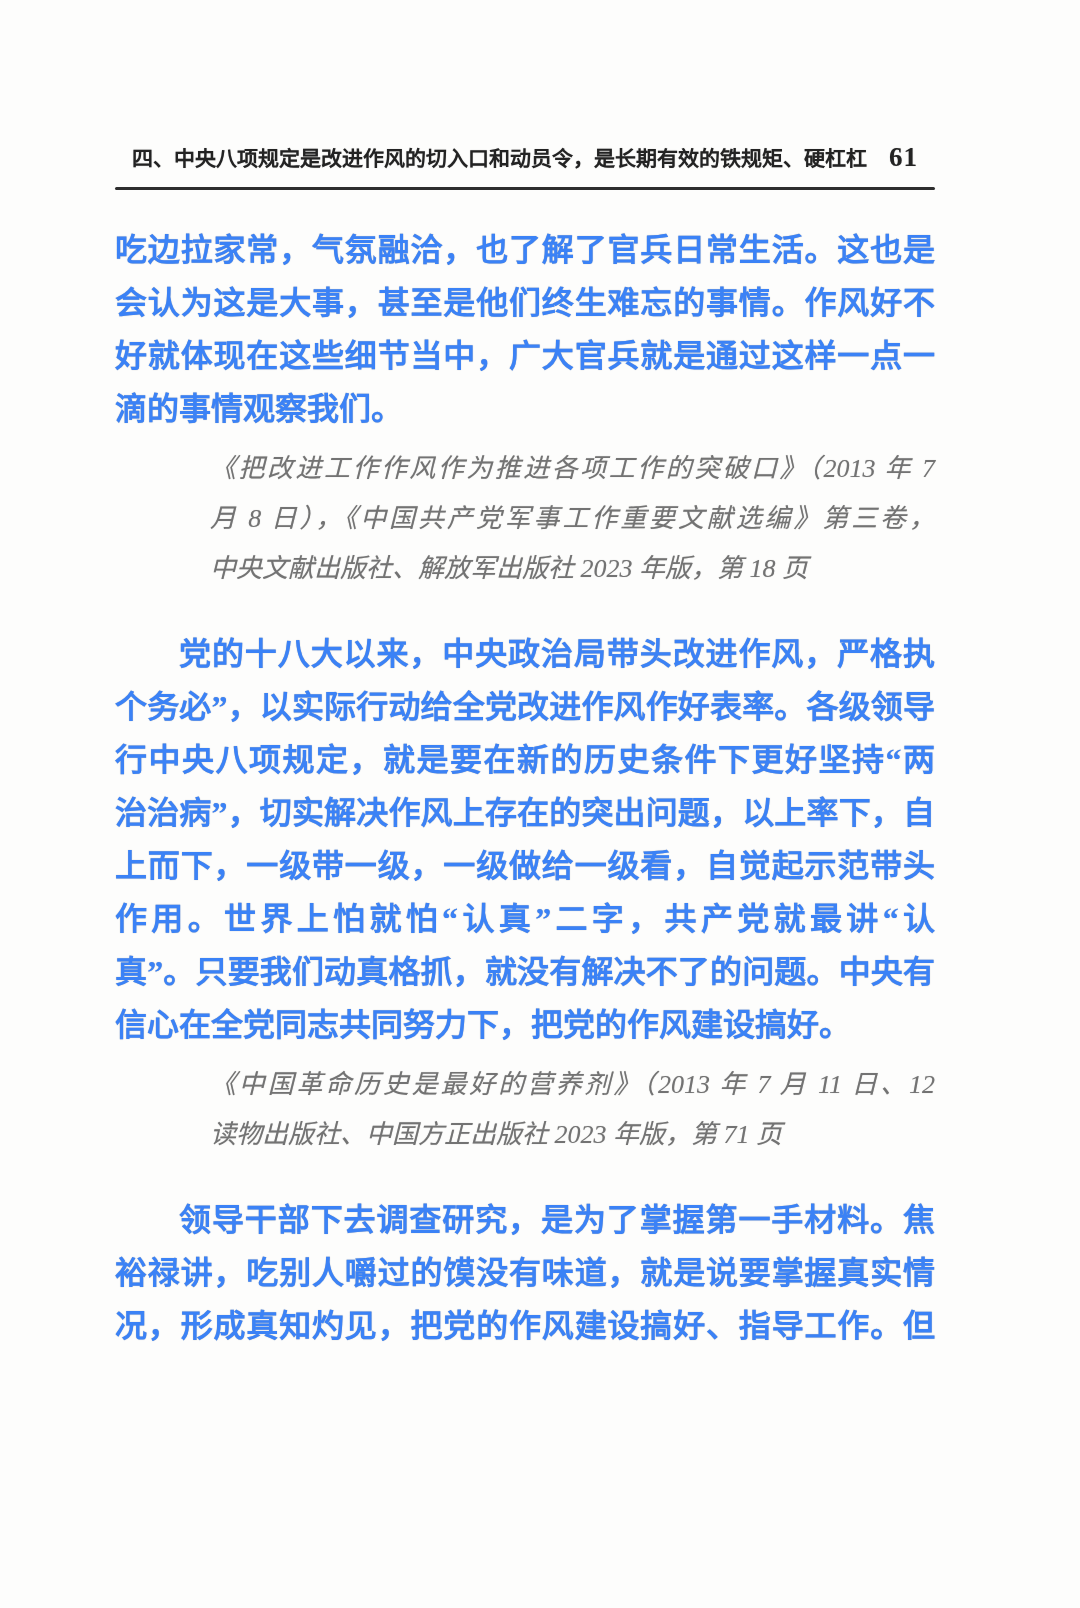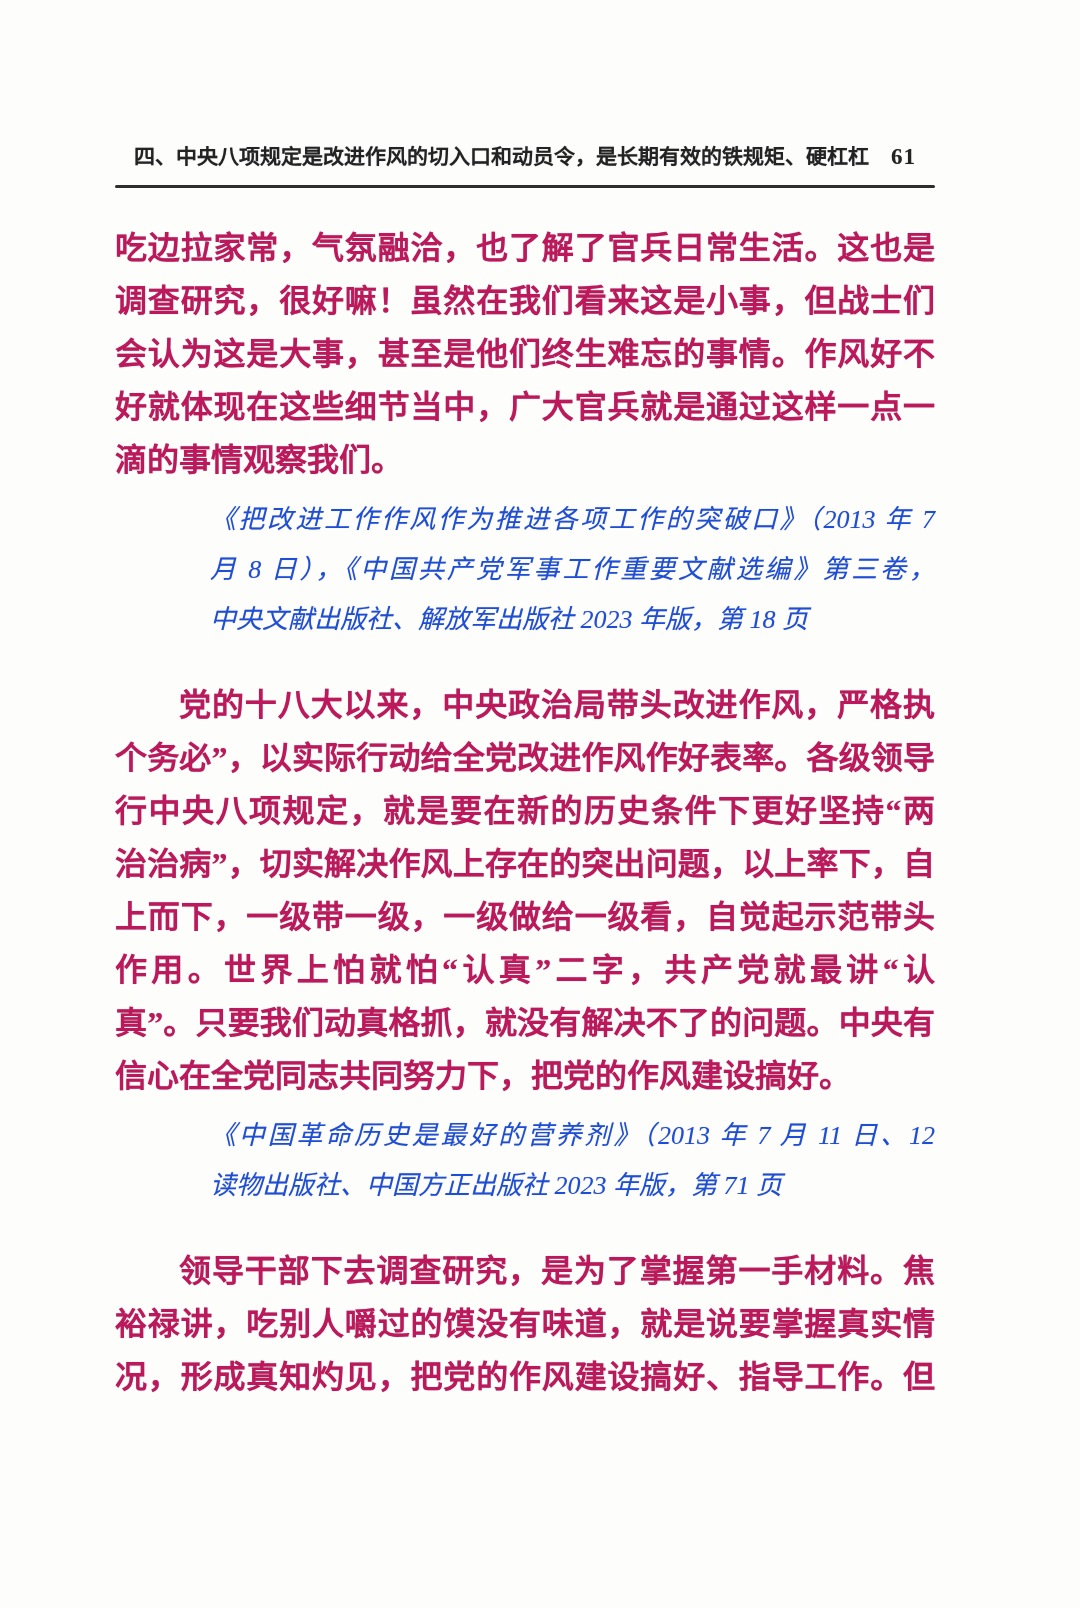--- a/index.html
+++ b/index.html
@@ -25,52 +25,52 @@
     align-items: baseline;
     gap: 22px;
     font-size: 21px;
     line-height: 28px;
     font-weight: 600;
     color: #232323;
     white-space: nowrap;
     text-shadow: 0 0 1px rgba(20,20,20,.30);
   }
   .head-num {
-    font-size: 23px;
+    font-size: 27px;
     letter-spacing: 1px;
   }
   .header-rule {
     margin-top: 14px;
     height: 3px;
     background: #2e2e2e;
     border-radius: 2px;
   }
   
   .page-body { margin-top: 34px; }
   .para {
     font-size: 32px;
     line-height: 53px;
     font-weight: 600;
-    color: #be185d;
+    color: #3b82f6;
     text-shadow: 0 0 1px rgba(20,20,20,.35);
   }
   .para .line {
     text-align: justify;
     text-align-last: justify;
   }
   .line.no-fill { text-align-last: left; }
   .line.indent { text-indent: 2em; }
   
   .citation {
     margin: 8px 0 34px 95px;
     font-size: 26px;
     line-height: 50px;
     font-style: italic;
     font-weight: 400;
-    color: #1d4ed8;
+    color: #737373;
     text-shadow: 0 0 1px rgba(20,20,20,.25);
   }
   .citation .line {
     text-align: justify;
     text-align-last: justify;
   }
   .citation .line.no-fill { text-align-last: left; }
   .para + .citation { margin-top: 8px; }
   .citation + .para { margin-top: 0; }
   .page-body > .para:last-child { margin-top: 6px; }
@@ -83,21 +83,20 @@
     <div class="header-row">
       <span class="head-title">四、中央八项规定是改进作风的切入口和动员令，是长期有效的铁规矩、硬杠杠</span>
       <span class="head-num">61</span>
     </div>
     <div class="header-rule"></div>
   </header>
 
   <main class="page-body" id="page-body">
       <div class="para">
         <div class="line">吃边拉家常，气氛融洽，也了解了官兵日常生活。这也是</div>
-        <div class="line">调查研究，很好嘛！虽然在我们看来这是小事，但战士们</div>
         <div class="line">会认为这是大事，甚至是他们终生难忘的事情。作风好不</div>
         <div class="line">好就体现在这些细节当中，广大官兵就是通过这样一点一</div>
         <div class="line no-fill">滴的事情观察我们。</div>
       </div>
       <div class="citation">
         <div class="line">《把改进工作作风作为推进各项工作的突破口》（2013 年 7</div>
         <div class="line">月 8 日），《中国共产党军事工作重要文献选编》第三卷，</div>
         <div class="line no-fill">中央文献出版社、解放军出版社 2023 年版，第 18 页</div>
       </div>
       <div class="para">

